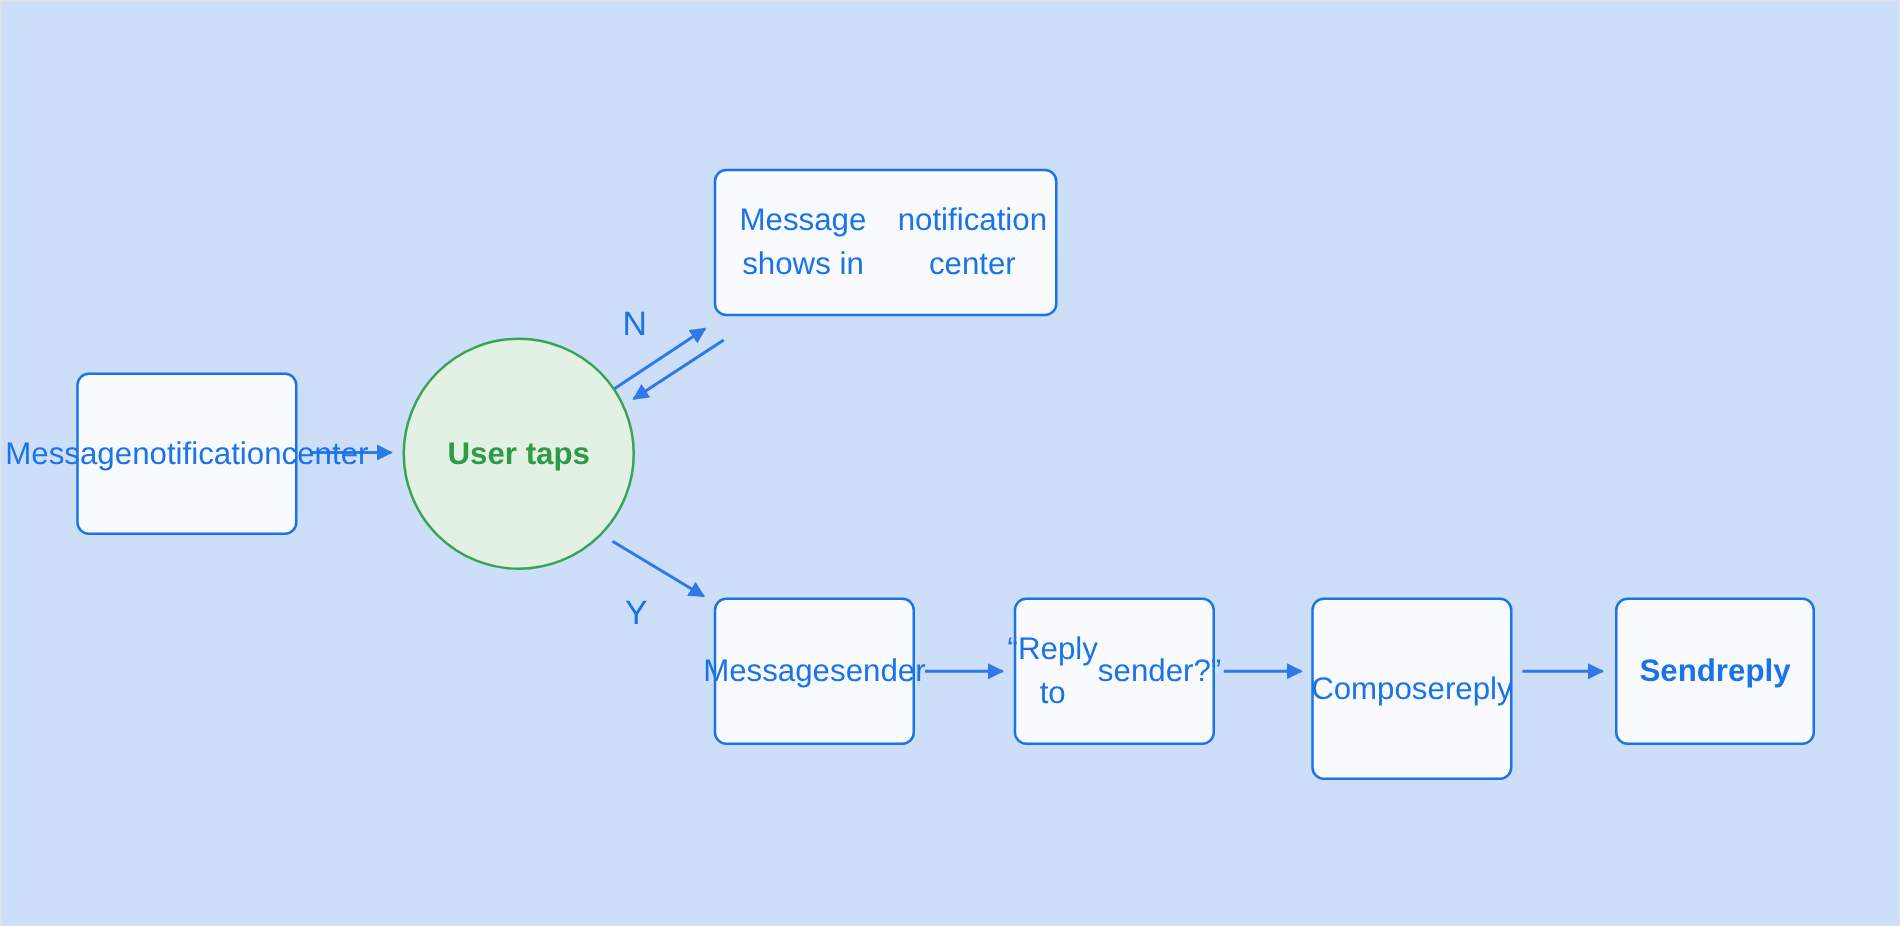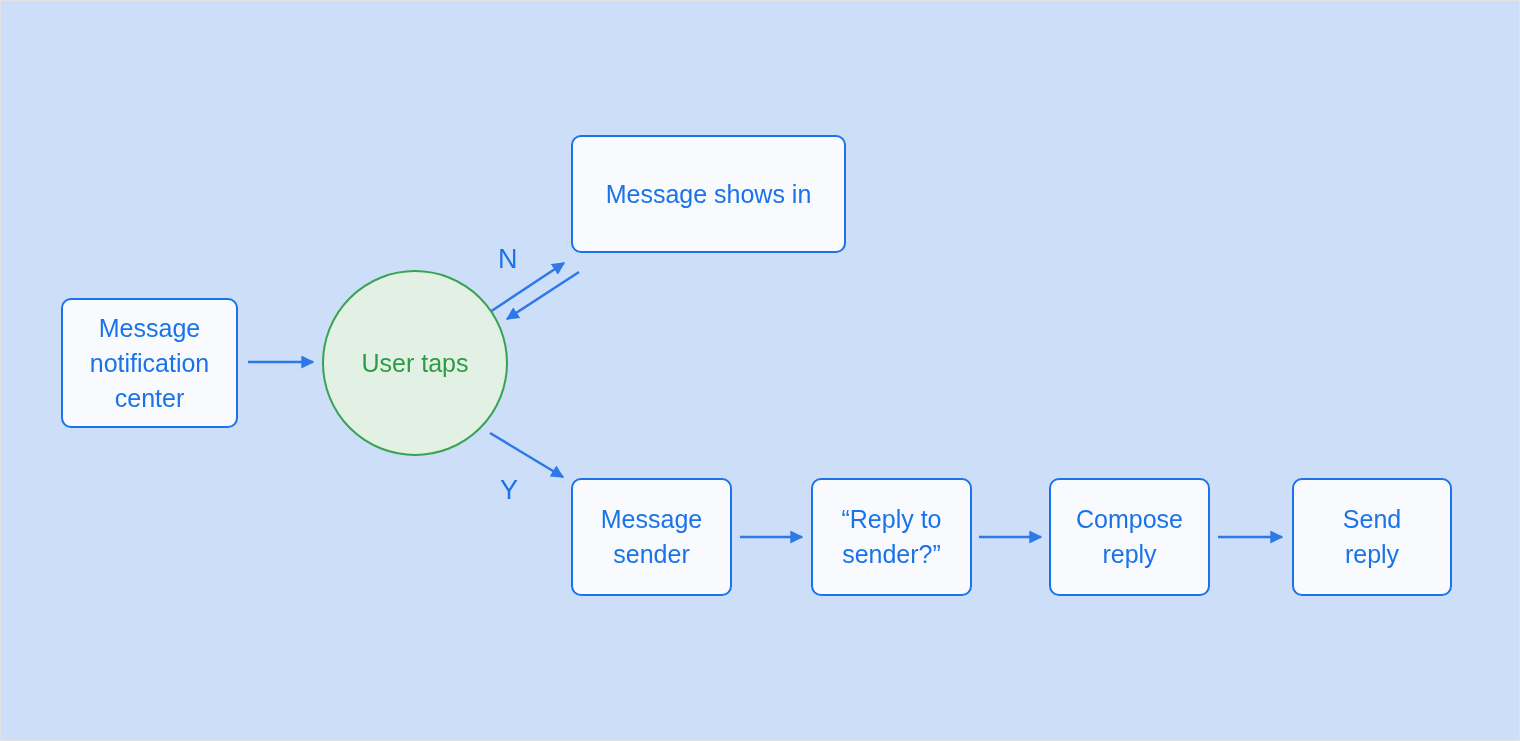--- a/index.html
+++ b/index.html
@@ -25,21 +25,21 @@
   .edges{
     position:absolute;left:0;top:0;width:1520px;height:741px;
     pointer-events:none;
   }
   .edges line{
     stroke:var(--arrow-blue);
     stroke-width:2.5;
   }
   .node{
     position:absolute;
-    display:flex;flex-direction:column;
+    display:flex;flex-direction:row;
     align-items:center;justify-content:center;
     text-align:center;
     box-sizing:border-box;
     font-size:25px;line-height:35px;
   }
   .node.box{
     background:var(--node-fill);
     border:2.5px solid var(--blue);
     border-radius:10px;
     color:var(--blue);
@@ -50,26 +50,26 @@
     border-radius:50%;
     color:var(--green-text);
   }
   .edge-label{
     position:absolute;
     color:var(--blue);
     font-size:27px;line-height:30px;
   }
   
   #node-start{left:60px;top:297px;width:177px;height:130px;}
-  #node-decision{left:321px;top:269px;width:186px;height:186px;}
+  #node-decision{left:321px;top:269px;width:186px;height:186px;font-weight:bold;}
   #node-notification-center{left:570px;top:134px;width:275px;height:118px;}
   #node-message-plays{left:570px;top:477px;width:161px;height:118px;}
   #node-reply-to-sender{left:810px;top:477px;width:161px;height:118px;}
-  #node-compose-reply{left:1048px;top:477px;width:161px;height:118px;}
-  #node-send-reply{left:1291px;top:477px;width:160px;height:118px;}
+  #node-compose-reply{left:1048px;top:477px;width:161px;height:146px;}
+  #node-send-reply{left:1291px;top:477px;width:160px;height:118px;font-weight:bold;}
   #edge-label-no{left:497px;top:243px;}
   #edge-label-yes{left:499px;top:474px;}
 </style>
 </head>
 <body>
 
 <div class="canvas">
 
   <svg class="edges" viewBox="0 0 1520 741" xmlns="http://www.w3.org/2000/svg">
     <defs>
@@ -91,20 +91,21 @@
     <div>notification</div>
     <div>center</div>
   </div>
 
   <div class="node circle" id="node-decision">
     <div>User taps</div>
   </div>
 
   <div class="node box" id="node-notification-center">
     <div>Message shows in</div>
+    <div>notification center</div>
   </div>
 
   <div class="node box" id="node-message-plays">
     <div>Message</div>
     <div>sender</div>
   </div>
 
   <div class="node box" id="node-reply-to-sender">
     <div>“Reply to</div>
     <div>sender?”</div>

